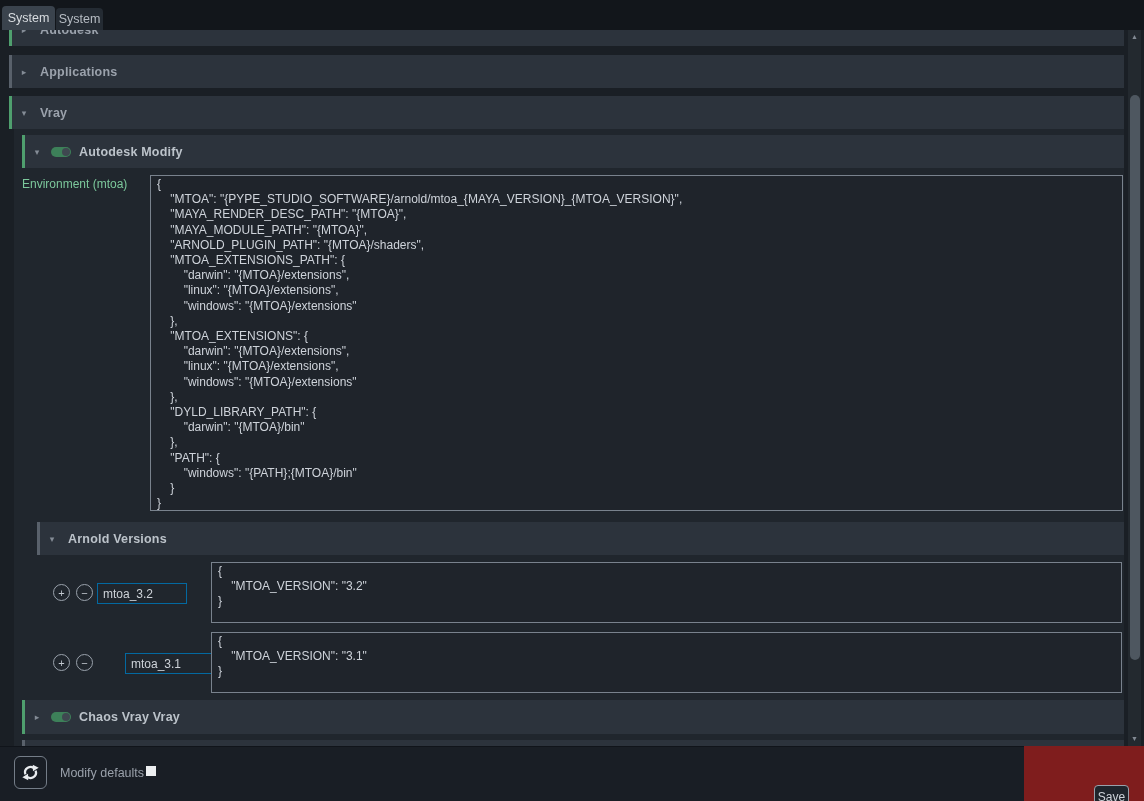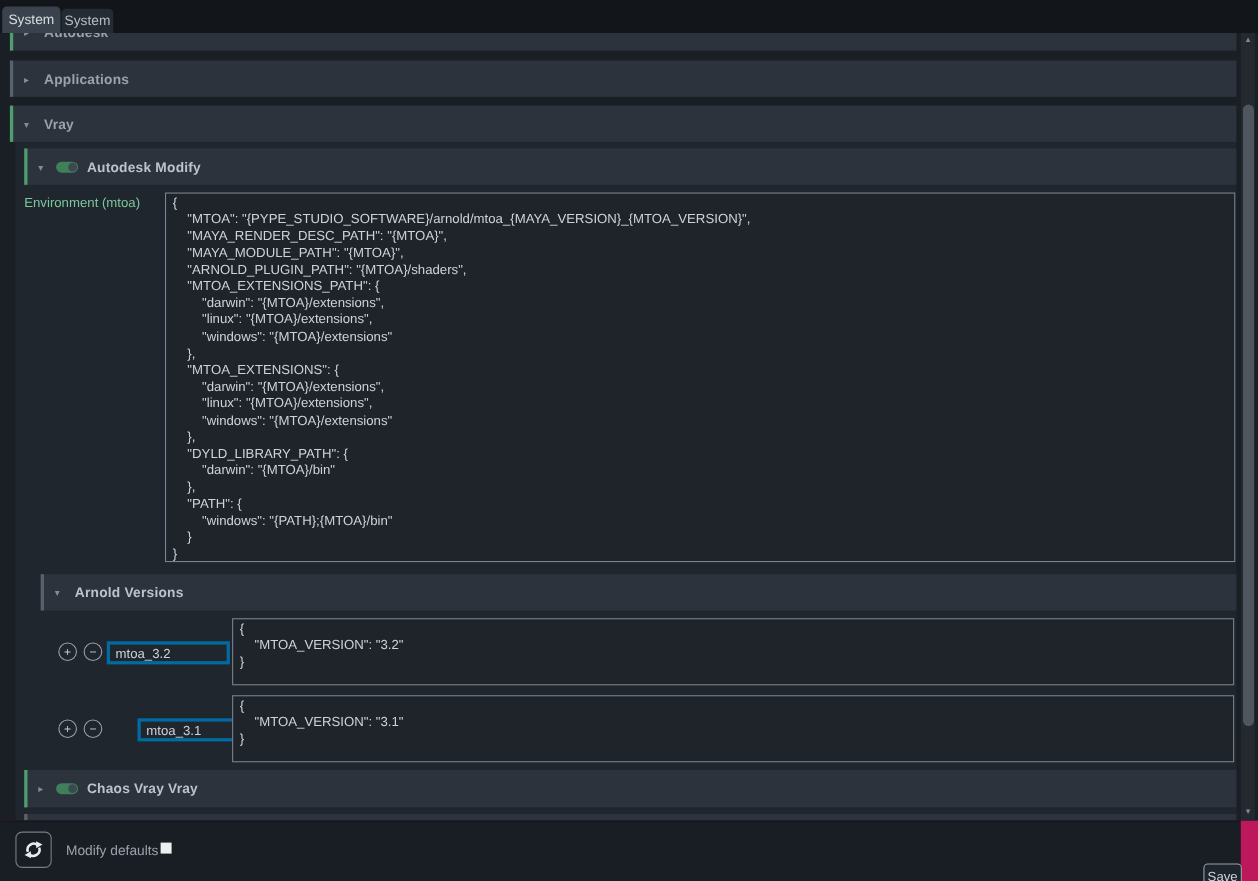--- a/index.html
+++ b/index.html
@@ -1,19 +1,19 @@
 <!DOCTYPE html>
 <html><head>
 <meta charset="utf-8">
 <style>
   * { margin:0; padding:0; box-sizing:border-box; }
   html,body { background:#0e1114; }
   .app {
     position:relative; width:1144px; height:801px; overflow:hidden;
-    background:#be185d; font-family:"Liberation Sans", sans-serif;
+    background:#7f1d1d; font-family:"Liberation Sans", sans-serif;
     color:#c7ccd2;
     text-decoration:underline;
   }
   
   .tabbar { position:absolute; left:0; top:0; width:1144px; height:30px; background:#12161b; }
   .tab { position:absolute; display:flex; align-items:center; justify-content:center;
          border-radius:4px 4px 0 0; font-size:12.5px; cursor:default; }
   .tab-active   { left:2px;  top:6px; width:53px; height:24px; background:#3a434d; color:#d8dce0; }
   .tab-inactive { left:56px; top:8px; width:47px; height:22px; background:#242b33; color:#b6bcc3; }
   
@@ -35,31 +35,31 @@
   .codebox { position:absolute; background:#1f242b; border:1px solid #79828d; color:#ced3da;
              font-family:"Liberation Sans", sans-serif; font-size:12px; line-height:15.2px;
              padding:1px 6px; resize:none; overflow:hidden; white-space:pre; outline:none; }
   .env-label { position:absolute; left:22px; width:124px; top:147px; 
                font-size:12px; color:#7cc89c; }
   
   .circle-btn { position:absolute; width:17px; height:17px; border-radius:50%;
                 border:1px solid #9aa2ac; background:transparent; color:#c3c9d0;
                 font-size:11px; line-height:14px; text-align:center; padding:0; cursor:default;
                 font-family:"Liberation Sans", sans-serif; }
-  .key-input { position:absolute; width:112px; height:21px; background:#20262d;
-               border:3px solid #0369a1; color:#cdd2d8; font-size:12px; padding:0 5px;
+  .key-input { position:absolute; width:90px; height:21px; background:#20262d;
+               border:1px solid #0369a1; color:#cdd2d8; font-size:12px; padding:0 5px;
                font-family:"Liberation Sans", sans-serif; outline:none; }
   
   .scrollbar { position:absolute; left:1128px; top:0; width:13px; height:716px; background:#23292f; }
   .scroll-arrow { position:absolute; left:0; width:13px; height:14px; color:#828a93; font-size:7px;
                   text-align:center; line-height:14px; }
   .scroll-thumb { position:absolute; left:1.5px; top:65px; width:10px; height:565px;
                   background:#4e5760; border-radius:5px; }
   
-  .footer { position:absolute; left:0; top:746px; width:1128px; height:55px; background:#191e25;
+  .footer { position:absolute; left:0; top:746px; width:1024px; height:55px; background:#191e25;
             border-top:1px solid #10141a; }
   .refresh-btn { position:absolute; left:14px; top:9px; width:33px; height:33px; border-radius:6px;
                  border:1px solid #747d88; background:transparent; display:flex; align-items:center;
                  justify-content:center; cursor:default; }
   .modify-label { position:absolute; left:60px; top:19px; font-size:12.5px; color:#9aa1ab; }
   .modify-check { position:absolute; left:146px; top:19px; width:10px; height:10px; background:#eceef0; }
   .save-btn { position:absolute; left:1094px; top:14px; width:35px; height:24px; border-radius:4px;
               border:1px solid #99a1ab; background:#1f252c; color:#ced3d9; font-size:12px;
               font-family:"Liberation Sans", sans-serif; cursor:default;margin-top:24px; }
 </style>

